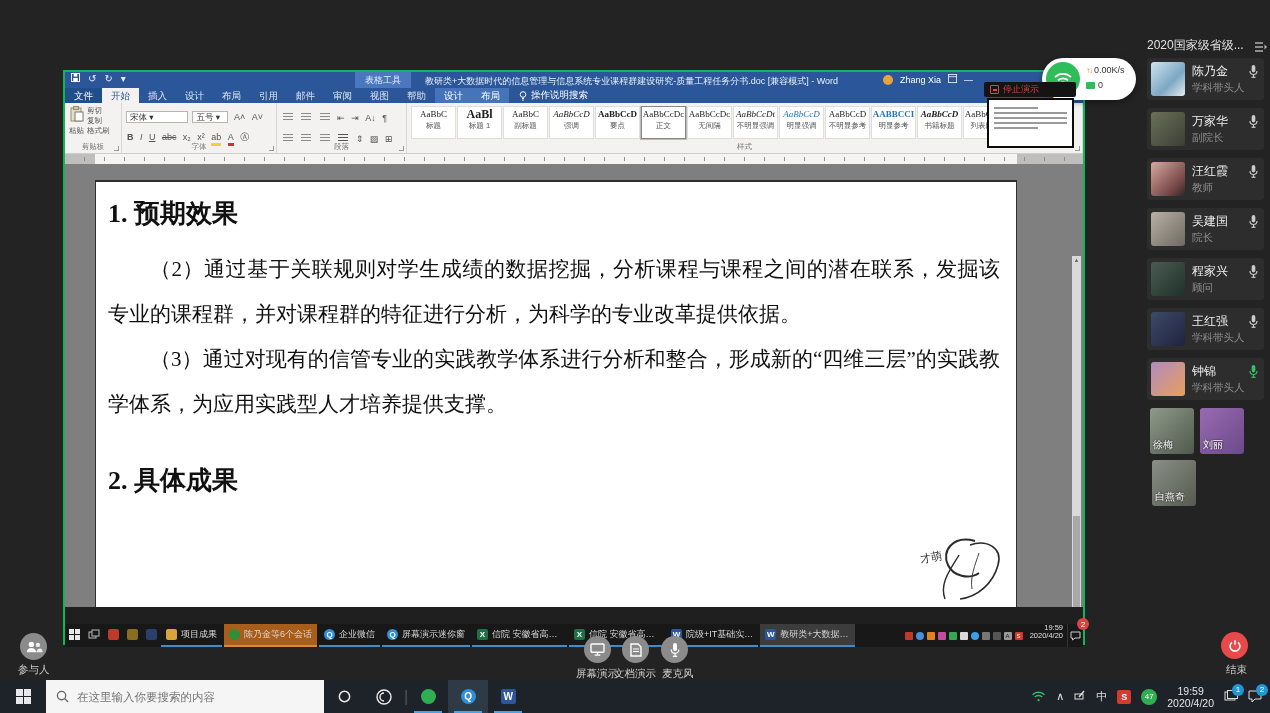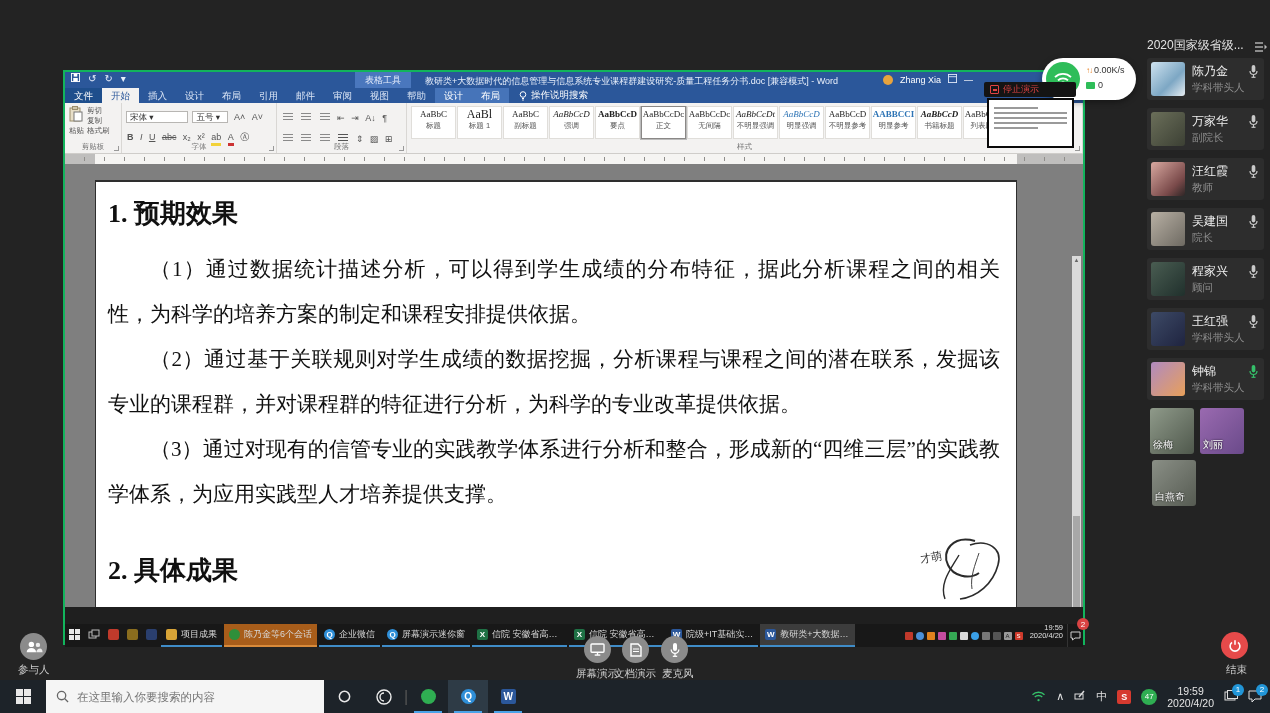--- a/index.html
+++ b/index.html
@@ -54,21 +54,21 @@
 .rgroup .lnch{position:absolute;right:2px;bottom:2px;width:5px;height:5px;border-right:1px solid #999;border-bottom:1px solid #999}
 .combo{display:inline-block;background:#fff;border:1px solid #b8b6b3;font-size:8.5px;padding:0 3px;height:12px;line-height:11px;color:#333}
 .gbtn{display:inline-block;font-size:9px;color:#555;margin:0 1px;line-height:12px}
 .li{display:inline-block;width:10px;height:8px;background:repeating-linear-gradient(#8a8a8a 0 1px,transparent 1px 3px);margin:0 2px}
 .styles-row{display:flex;gap:1px;overflow:hidden;height:34px}
 .sitem{width:45px;height:33px;background:#fff;border:1px solid #e0deda;text-align:center;flex:0 0 auto}
 .sitem .pv{font-family:"Liberation Serif",serif;font-size:9px;line-height:14px;color:#222;white-space:nowrap}
 .sitem .sn{font-size:7.5px;color:#555;white-space:nowrap}
 .sitem.sel{border:1px solid #8a8886;box-shadow:0 0 0 1px #bbb}
 .sitem.bd .pv{font-weight:bold}.sitem.it .pv{font-style:italic}.sitem.bl .pv{color:#2e74b5}
-.sitem.big .pv{font-size:12px;font-weight:normal}
+.sitem.big .pv{font-size:12px;font-weight:bold}
 .sitem.ul .pv{text-decoration:underline}
 #wruler{position:absolute;left:0;top:82px;width:100%;height:10px;background:#bfbebd}
 #wruler .band{position:absolute;left:30px;right:66px;top:0;bottom:0;background:#f5f4f2}
 #wruler .ticks{position:absolute;left:0;right:0;top:3px;height:4px;background:repeating-linear-gradient(90deg,transparent 0 19px,#8f8d8a 19px 20px)}
 #wdoc{position:absolute;left:0;top:92px;width:100%;height:443px;background:#7f7f7f;overflow:hidden}
 #page{position:absolute;left:30px;right:66px;top:16px;bottom:0;background:#fff;border-top:2px solid #2e2e2e;border-left:1px solid #2e2e2e;border-right:1px solid #2e2e2e;padding:10px 16px 0 12px;font-family:"Liberation Serif","DejaVu Serif",serif;color:#101010}
 #page h1{font-size:26px;font-weight:600;margin:4px 0 16px 0}
 #page p{font-size:21px;line-height:45px;text-align:justify;text-indent:2em}
 #page h2{font-size:26px;font-weight:600;margin-top:36px}
 #stamp{position:absolute;right:6px;bottom:2px}
@@ -272,21 +272,21 @@
             <line x1="3" y1="7.5" x2="5" y2="7.5" stroke="#fff"></line>
             <line x1="3.2" y1="9" x2="4.8" y2="9" stroke="#fff"></line>
           </svg>
         <span>操作说明搜索</span>
       </span>
     </div>
 
     <div id="wribbon">
       <div class="rgroup" style="width:57px">
         <div style="display:flex;gap:3px">
-          <span style="text-align:left">
+          <span style="text-align:right">
             <svg width="14" height="16" viewBox="0 0 14 16">
                 <rect x="1" y="2" width="10" height="13" fill="#e8dfc8" stroke="#9a8d6a"></rect>
                 <rect x="3.5" y="0.5" width="5" height="3" fill="#cfc6ad" stroke="#9a8d6a"></rect>
                 <rect x="5" y="6" width="8" height="9" fill="#fff" stroke="#777"></rect>
               </svg>
             <div style="font-size:7.5px;color:#555">粘贴</div>
           </span>
           <span style="font-size:7.5px;color:#555;line-height:10px">
             <div>剪切</div>
             <div>复制</div>
@@ -407,21 +407,20 @@
     </div>
 
     <div id="wruler">
       <div class="band"></div>
       <div class="ticks"></div>
     </div>
 
     <div id="wdoc">
       <div id="page">
         <h1>1. 预期效果</h1>
-        <p>（1）通过数据统计描述分析，可以得到学生成绩的分布特征，据此分析课程之间的相关性，为科学的培养方案的制定和课程安排提供依据。</p>
         <p>（2）通过基于关联规则对学生成绩的数据挖掘，分析课程与课程之间的潜在联系，发掘该专业的课程群，并对课程群的特征进行分析，为科学的专业改革提供依据。</p>
         <p>（3）通过对现有的信管专业的实践教学体系进行分析和整合，形成新的“四维三层”的实践教学体系，为应用实践型人才培养提供支撑。</p>
         <h2>2. 具体成果</h2>
         <div id="stamp">
           <svg width="95" height="66" viewBox="0 0 95 66">
             <path d="M60 6 C38 0 26 16 33 30 C38 41 54 45 64 38" stroke="#2b2b2b" fill="none" stroke-width="2"></path>
             <path d="M55 10 C72 4 88 13 83 30 C78 49 62 62 45 64" stroke="#2b2b2b" fill="none" stroke-width="1.6"></path>
             <path d="M44 20 C36 34 24 48 30 64" stroke="#2b2b2b" fill="none" stroke-width="1.4"></path>
             <path d="M64 18 C60 30 55 42 57 54" stroke="#444" fill="none" stroke-width="1"></path>
             <text x="6" y="28" font-size="11" fill="#333" transform="rotate(-10 6 28)">才萌</text>

